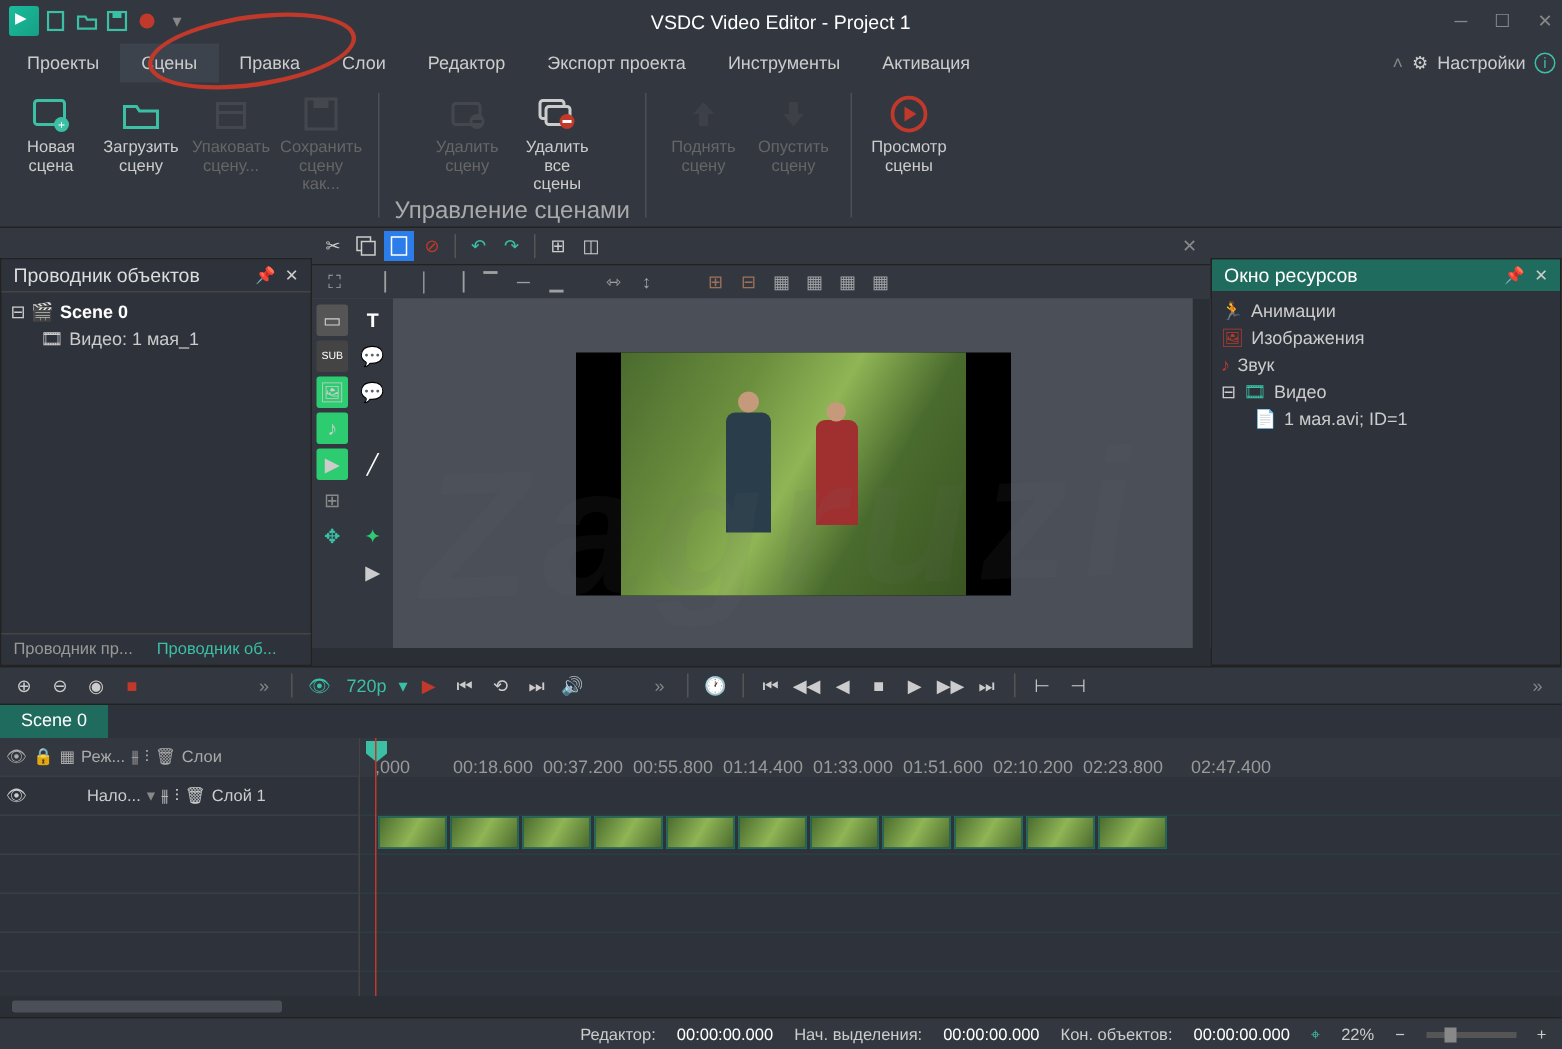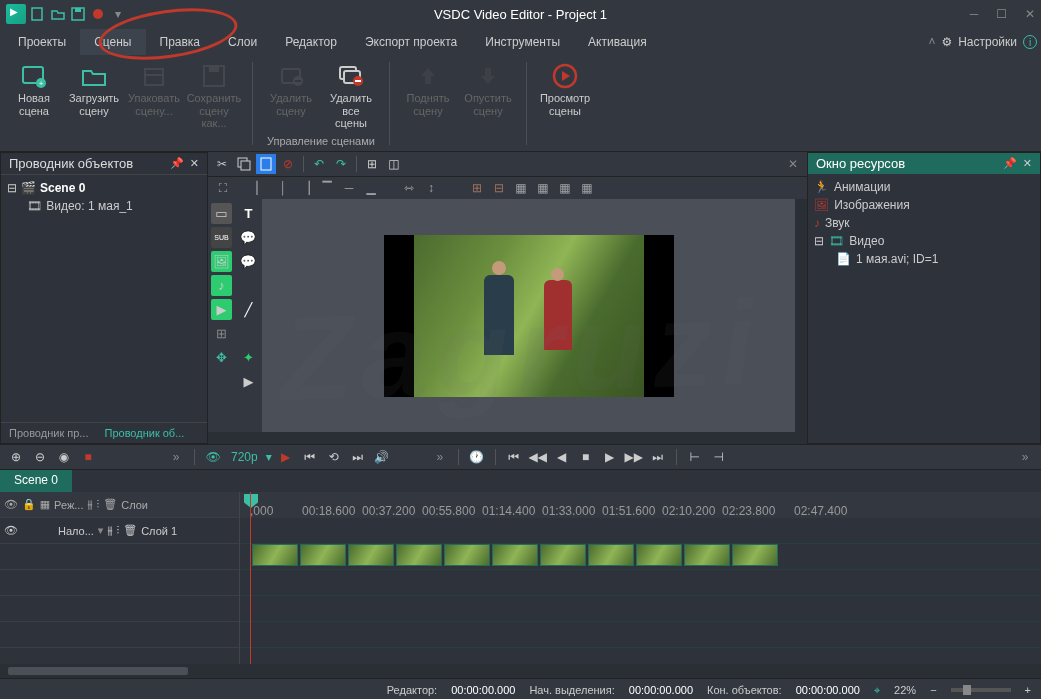--- a/index.html
+++ b/index.html
@@ -24,25 +24,25 @@
 
 .ribbon { height: 96px; background: #333840; display: flex; border-bottom: 1px solid #222; }
 .ribbon-group { display: flex; flex-direction: column; align-items: center; padding: 4px 6px 2px; }
 .ribbon-buttons { display: flex; gap: 4px; }
 .ribbon-btn { display: flex; flex-direction: column; align-items: center; width: 56px; padding: 2px; cursor: pointer; }
 .ribbon-btn .ric { width: 28px; height: 28px; display: flex; align-items: center; justify-content: center; font-size: 20px; }
 .ribbon-btn .lbl { font-size: 11px; text-align: center; line-height: 1.15; margin-top: 2px; white-space: pre-line; }
 .ribbon-btn.disabled { color: #666; }
 .ribbon-btn.disabled .ric svg, .ribbon-btn.disabled .ric { opacity: .45; }
 .ribbon-sep { width: 1px; background: #4a4f58; margin: 6px 4px; }
-.group-label { font-size: 11px; color: #aaa; margin-top: auto; padding-bottom: 2px; }
+.group-label { font-size: 16px; color: #aaa; margin-top: auto; padding-bottom: 2px; }
 
 
 .main { display: flex; height: 292px; }
-.panel { background: #2e333b; border: 1px solid #222; display: flex; flex-direction: column; }
+.panel { background: #2e333b; border: 1px solid #222; display: flex; flex-direction: column; margin-top: 20px; }
 .panel-header { background: #1f6b5e; color: #fff; padding: 3px 8px; font-size: 13px; display: flex; align-items: center; gap: 6px; }
 .panel-header.dark { background: #2e333b; color: #ddd; border-bottom: 1px solid #444; }
 .panel-header .hdr-icons { margin-left: auto; display: flex; gap: 6px; color: #ccc; font-size: 11px; }
 
 .explorer { width: 208px; }
 .explorer .tree { flex: 1; padding: 4px 6px; font-size: 12px; }
 .explorer .tree .node { display: flex; align-items: center; gap: 4px; padding: 2px 0; }
 .explorer .tree .child { margin-left: 20px; }
 .explorer .tabs { display: flex; background: #2e333b; border-top: 1px solid #444; }
 .explorer .tabs .etab { padding: 4px 8px; font-size: 11px; color: #999; }

